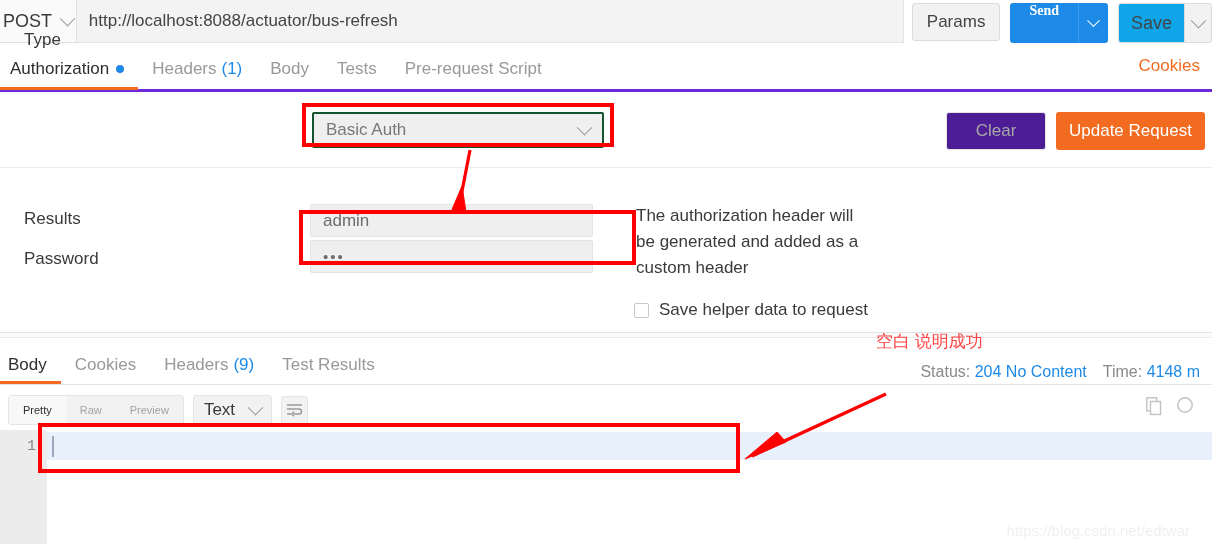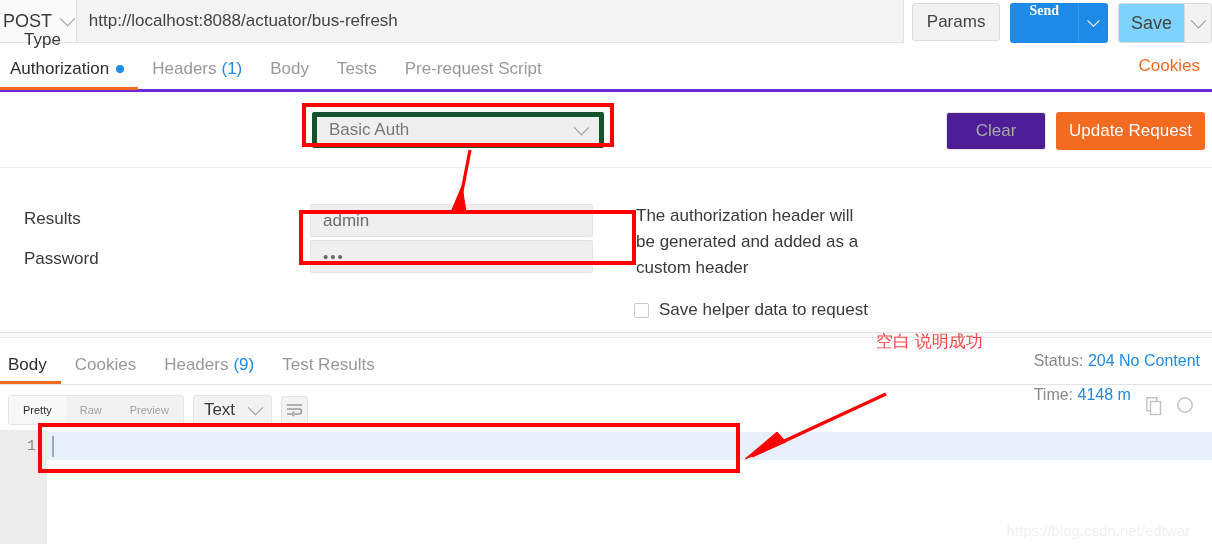--- a/index.html
+++ b/index.html
@@ -53,21 +53,21 @@
     border: none; border-left: 1px solid #3d9bec; border-radius: 0 3px 3px 0;
     display: flex; align-items: center; justify-content: center;
   }
   .caret-white {
     display: inline-block; width: 9px; height: 9px;
     border-right: 1.6px solid #fff; border-bottom: 1.6px solid #fff;
     transform: rotate(45deg) translate(-2px,-2px);
   }
   .save-group { display: flex; margin-left: 10px; margin-top: 3px; }
   .save-btn {
-    height: 40px; padding: 0 12px; background: #7dd3fc;
+    height: 40px; padding: 0 12px; background: #0ea5e9;
     border: 1px solid #dcdcdc; border-right: none; border-radius: 3px 0 0 3px;
     font-size: 18px; color: #444; display: flex; align-items: center;
   }
   .save-caret-btn {
     height: 40px; width: 28px; background: #f2f2f2;
     border: 1px solid #dcdcdc; border-radius: 0 3px 3px 0;
     display: flex; align-items: center; justify-content: center;
   }
 
   
@@ -100,21 +100,21 @@
   .auth-panel { position: absolute; left: 0; top: 92px; width: 1212px; height: 240px; }
   .row-type {
     position: absolute; left: 0; top: 0; width: 1212px; height: 76px;
     border-bottom: 1px solid #ededed;
   }
   .lbl { font-size: 17px; color: #3a3a3a; }
   .lbl-type { position: absolute; left: 24px; top: 30px; }
   .type-select {
     position: absolute; left: 312px; top: 112px;
     width: 292px; height: 36px; background: #efefef;
-    border: 5px solid #14532d; border-radius: 2px;
+    border: 2px solid #14532d; border-radius: 2px;
     display: flex; align-items: center; padding: 0 12px;
     font-size: 17px; color: #787878;
   }
   .type-select .caret { margin-left: auto; }
   .lbl-username { position: absolute; left: 24px; top: 209px; }
   .lbl-password { position: absolute; left: 24px; top: 249px; }
   .field {
     position: absolute; left: 310px; width: 283px; height: 33px;
     background: #efefef; border: 1px solid #e4e4e4; border-radius: 2px;
     display: flex; align-items: center; padding: 0 12px;
@@ -166,23 +166,23 @@
     font-size: 17px; color: #999; position: relative; white-space: nowrap;
   }
   .rtab:first-child { padding-left: 8px; }
   .rtab.active { color: #2e2e2e; }
   .rtab.active::after {
     content: ""; position: absolute; left: 0; right: 0; bottom: 0;
     height: 3px; background: #f26b21;
   }
   .rtab .count { color: #1d8ae8; margin-left: 5px; }
   .resp-meta {
-    position: absolute; right: 0; top: 352px;
-    display: flex; gap: 16px;
-    font-size: 16px; color: #8a8a8a; white-space: nowrap; flex-direction: column;
+    position: absolute; right: 0; top: 363px;
+    display: flex; align-items: center; gap: 16px;
+    font-size: 16px; color: #8a8a8a; white-space: nowrap;
   }
   .resp-meta b { color: #1d8ae8; font-weight: normal; }
 
   
   .body-toolbar {
     position: absolute; left: 0; top: 392px; width: 1212px; height: 36px;
     display: flex; align-items: center; padding-left: 8px; gap: 9px;
   }
   .seg {
     display: flex; height: 30px; background: #f2f2f2;

